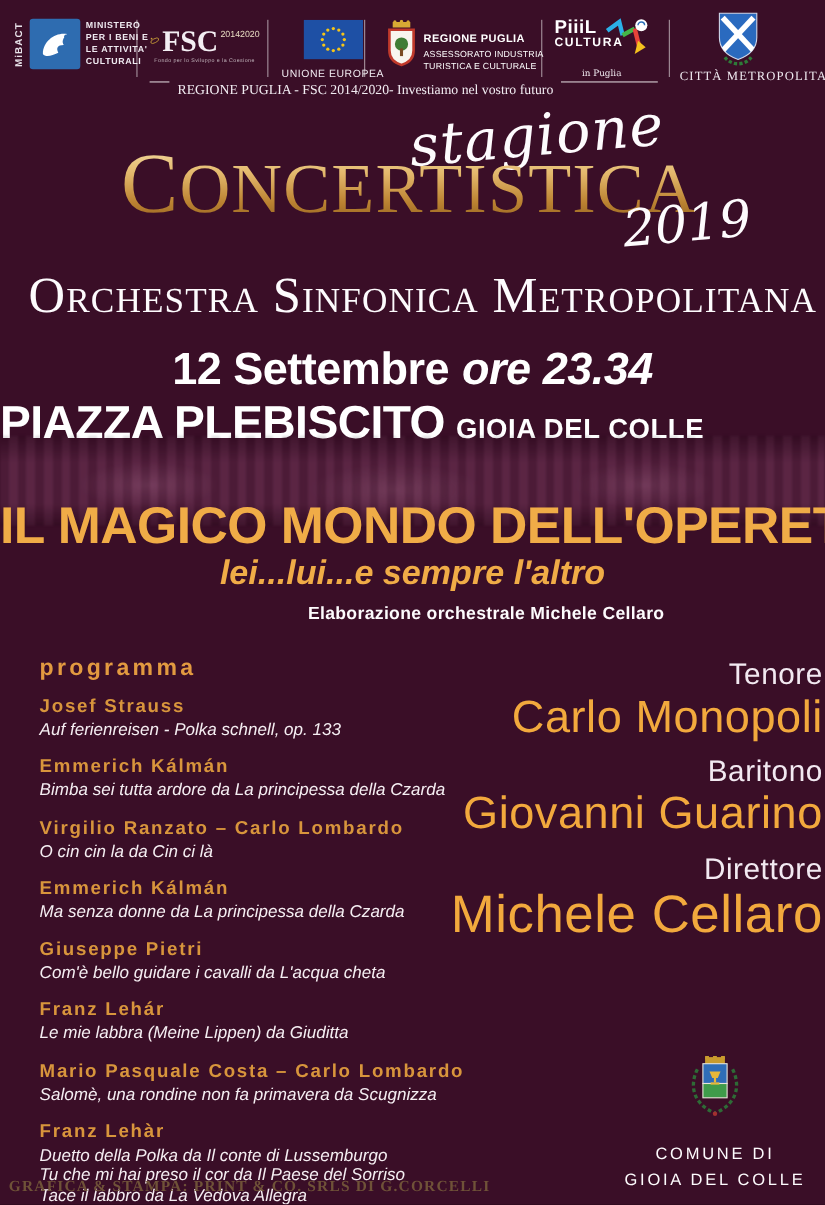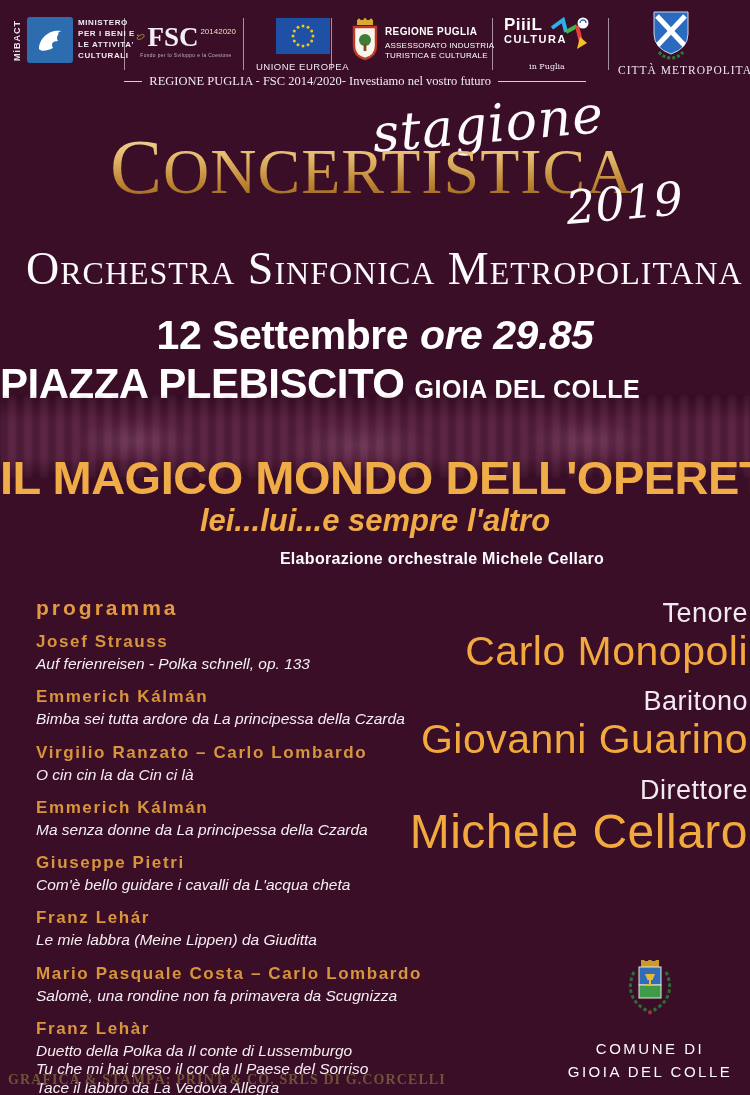--- a/index.html
+++ b/index.html
@@ -19,38 +19,38 @@
 
   .lg-fsc{left:136px;top:24px;display:block;width:100px;text-align:center}
   .fsc-row{display:flex;align-items:flex-start;justify-content:center;gap:2px}
   .fsc-text{font-family:"Liberation Serif",serif;font-size:27px;font-weight:bold;color:#f3eef3;line-height:1}
   .fsc-years{display:flex;flex-direction:row;font-size:8px;color:#e8dcc2;line-height:1.1;margin-top:4px;text-align:left}
   .fsc-tag{font-size:4.8px;color:rgba(255,255,255,.65);letter-spacing:.4px;margin-top:2px}
 
   .lg-eu{left:256px;top:18px;display:block;text-align:center}
   .eu-caption{font-size:9.5px;letter-spacing:.5px;color:#f0eaf0;margin-top:3px;white-space:nowrap}
 
-  .lg-puglia{left:350px;top:18px;align-items:flex-start}
+  .lg-puglia{left:350px;top:18px;align-items:flex-end}
   .puglia-txt{margin-top:8px}
   .puglia-l1{font-size:10px;font-weight:bold;letter-spacing:.4px}
   .puglia-l2{font-size:8px;letter-spacing:.2px;margin-top:4px;line-height:1.3}
 
   .lg-piiil{left:504px;top:16px;display:block;width:86px}
   .piiil-wrap{position:relative;width:86px;height:44px}
   .piiil-l1{font-size:17px;font-weight:bold;letter-spacing:.5px;line-height:1}
   .piiil-l2{font-size:11px;font-weight:bold;letter-spacing:1.5px;line-height:1.2}
   .piiil-arrow{position:absolute;right:0;top:0}
   .piiil-l3{font-family:"DejaVu Serif",serif;font-size:8px;color:#f0eaf0;
             text-align:center;margin-top:2px}
 
   .lg-bari{left:648px;top:10px;display:block}
   .bari-caption{position:absolute;left:618px;top:64px;font-family:"Liberation Serif",serif;
                 font-size:11.5px;letter-spacing:1px;color:#efe9f0;white-space:nowrap}
 
-  .strip{position:absolute;left:124px;top:74px;width:462px;display:flex;align-items:center;gap:7px}
+  .strip{position:absolute;left:136px;top:74px;width:462px;display:flex;gap:7px}
   .strip .ln{height:1px;background:rgba(255,255,255,.8)}
   .strip .l{flex:1}
   .strip .r{width:88px}
   .strip-text{font-family:"Liberation Serif",serif;font-size:12.5px;color:#f2ecf2;white-space:nowrap}
 
   
   .stagione{position:absolute;left:372px;top:94px;font-family:"DejaVu Serif",serif;font-style:italic;
             font-size:52px;color:#fdfbfd;transform:rotate(-5deg);letter-spacing:1px}
   .conc{position:absolute;left:110px;top:128px;font-family:"Liberation Serif",serif;font-size:64px;
         letter-spacing:1px;line-height:1;color:#d49a44;white-space:nowrap}
@@ -270,21 +270,21 @@
           <rect x="45" y="50" width="3" height="4"></rect>
           <rect x="51" y="50" width="3" height="4"></rect>
           <rect x="57" y="50" width="3" height="4"></rect>
       </g>
       <path d="M11 53 C5 53 2 47 6 43 C10 39 16 41 16 46 C16 51 12 54 9 53 M16 46 C16 36 8 34 8 26 C8 18 13 13 15 8 C17 13 18 18 16 24 C14 30 12 38 13 48" fill="none" stroke="#6e1527" stroke-width="2.8" stroke-linecap="round"></path>
     </svg>
     <span class="orch-name">Orchestra Sinfonica Metropolitana di Bari</span>
   </div>
 
   <div class="date">
-    <span>12 Settembre</span><span class="time">ore 29.85</span>
+    <span>12 Settembre</span><span class="time">ore 23.34</span>
   </div>
   <div class="venue">
     <span class="main">PIAZZA PLEBISCITO</span><span class="city">GIOIA DEL COLLE</span>
   </div>
 
   <div class="photo-band"></div>
 
   <div class="show-title">IL MAGICO MONDO DELL'OPERETTA</div>
   <div class="show-sub">lei...lui...e sempre l'altro</div>
   <div class="show-credit">Elaborazione orchestrale Michele Cellaro</div>

